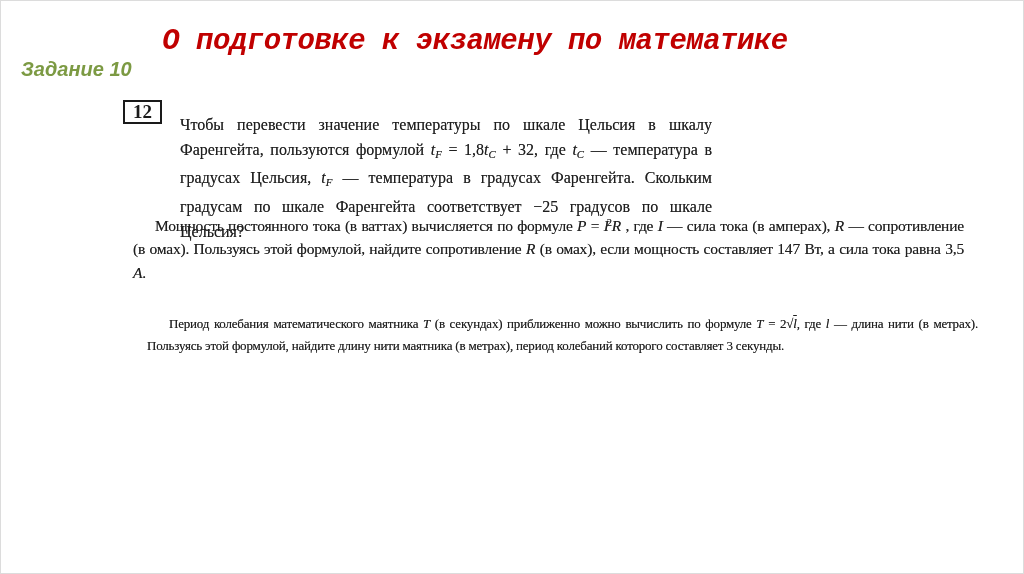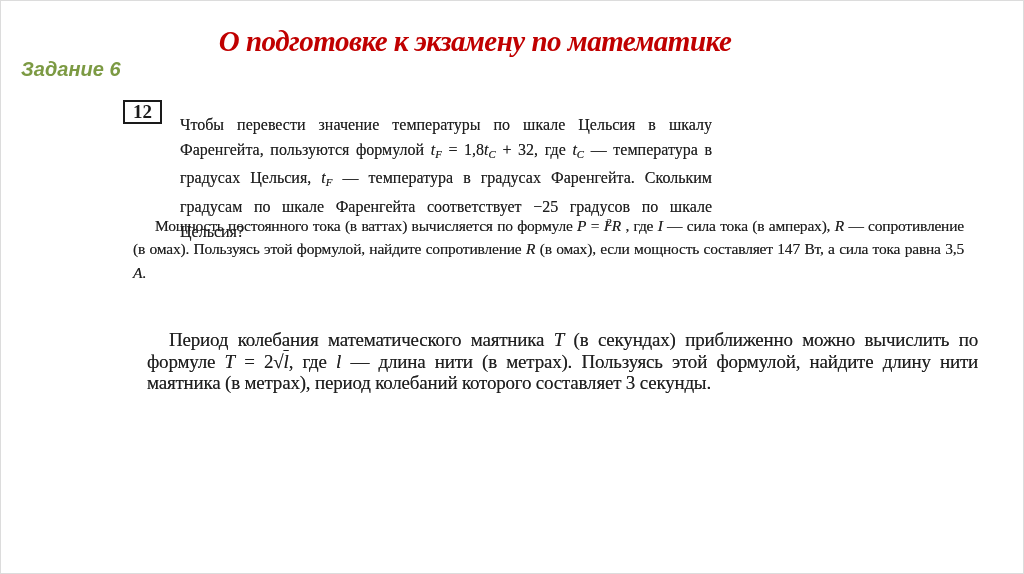--- a/index.html
+++ b/index.html
@@ -18,21 +18,21 @@
     height: 572px;
     border: 1px solid var(--frame, #dcdcdc);
     background: #ffffff;
   }
   .title {
     position: absolute;
     left: 0;
     top: 24px;
     width: 948px;
     text-align: center;
-    font-family: Liberation Serif, serif;
+    font-family: Liberation Mono, monospace;
     font-style: italic;
     font-weight: bold;
     font-size: 29px;
     letter-spacing: -0.5px;
     color: var(--title-red, #c00000);
     white-space: nowrap;
   }
   .task {
     position: absolute;
     left: 20px;
@@ -80,25 +80,24 @@
     font-size: 15.5px;
     line-height: 23.5px;
     letter-spacing: -0.2px;
     text-indent: 22px;
   }
   .p3 {
     position: absolute;
     left: 146px;
     top: 312px;
     width: 831px;
-    font-size: 19px;
+    font-size: 13px;
     line-height: 21.5px;
     letter-spacing: -0.2px;
     text-indent: 22px;
-    margin-top: 16px;
   }
   .seg-n  { font-style: normal; }
   .seg-i  { font-style: italic; }
   .seg-isub {
     font-style: italic;
     font-size: 0.68em;
     vertical-align: -0.3em;
     letter-spacing: 0;
   }
   .seg-sup {
@@ -111,21 +110,21 @@
     font-style: italic;
     text-decoration: overline;
   }
 </style>
 </head>
 <body>
 
 <div class="frame">
   <div class="title">О подготовке к экзамену по математике</div>
 
-  <div class="task">Задание 6</div>
+  <div class="task">Задание 10</div>
 
   <div class="qbox">
     <span>12</span>
   </div>
 
   <div class="p1 scan"><span class="seg-n">Чтобы перевести значение температуры по шкале Цельсия в шкалу Фаренгейта, пользуются формулой </span><span class="seg-i">t</span><span class="seg-isub">F</span><span class="seg-n"> = 1,8</span><span class="seg-i">t</span><span class="seg-isub">C</span><span class="seg-n"> + 32, где </span><span class="seg-i">t</span><span class="seg-isub">C</span><span class="seg-n"> — температура в градусах Цельсия, </span><span class="seg-i">t</span><span class="seg-isub">F</span><span class="seg-n"> — температура в градусах Фаренгейта. Скольким градусам по шкале Фаренгейта соответствует −25 градусов по шкале Цельсия?</span></div>
 
   <div class="p2 scan"><span class="seg-n">Мощность постоянного тока (в ваттах) вычисляется по формуле </span><span class="seg-i">P</span><span class="seg-n"> = </span><span class="seg-i">I</span><span class="seg-sup">2</span><span class="seg-i">R</span><span class="seg-n"> , где </span><span class="seg-i">I</span><span class="seg-n"> — сила тока (в амперах), </span><span class="seg-i">R</span><span class="seg-n"> — сопротивление (в омах). Пользуясь этой формулой, найдите сопротивление </span><span class="seg-i">R</span><span class="seg-n"> (в омах), если мощность составляет 147 Вт, а сила тока равна 3,5 </span><span class="seg-i">A</span><span class="seg-n">.</span></div>
 
   <div class="p3 scan"><span class="seg-n">Период колебания математического маятника </span><span class="seg-i">T</span><span class="seg-n"> (в секундах) приближенно можно вычислить по формуле </span><span class="seg-i">T</span><span class="seg-n"> = 2</span><span class="seg-rad">√</span><span class="seg-arg">l</span><span class="seg-n">, где </span><span class="seg-i">l</span><span class="seg-n"> — длина нити (в метрах). Пользуясь этой формулой, найдите длину нити маятника (в метрах), период колебаний которого составляет 3 секунды.</span></div>

